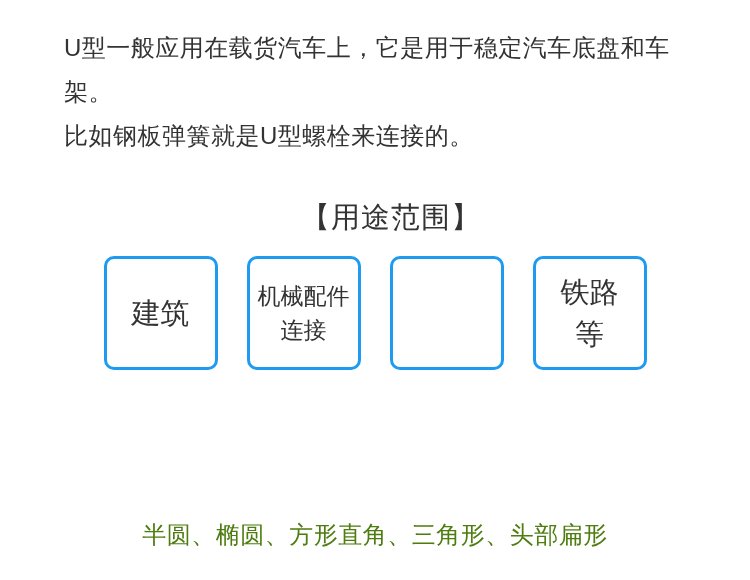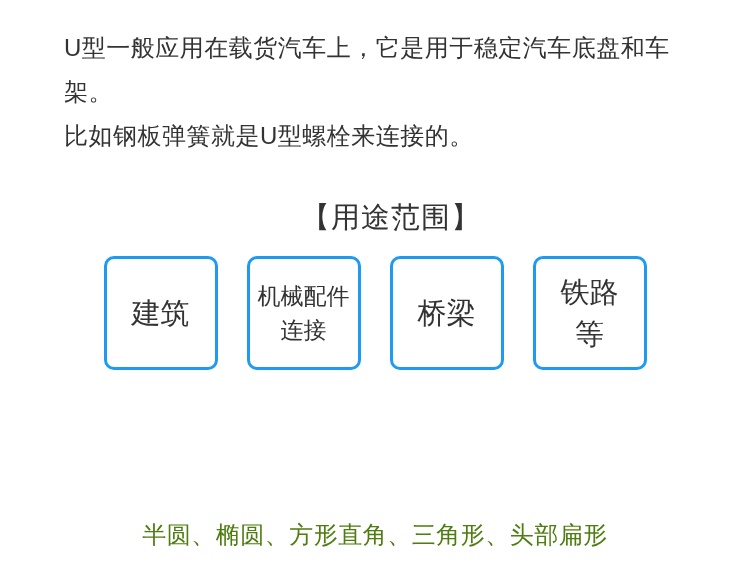--- a/index.html
+++ b/index.html
@@ -82,21 +82,20 @@
 
   <div class="boxes-row">
     <div class="usage-box">
       <span>建筑</span>
     </div>
     <div class="usage-box usage-box--compact">
       <span>机械配件</span>
       <span>连接</span>
     </div>
     <div class="usage-box">
-      <span>桥梁</span>
     </div>
     <div class="usage-box">
       <span>铁路</span>
       <span>等</span>
     </div>
   </div>
 
 
   <p class="shapes-list">半圆、椭圆、方形直角、三角形、头部扁形</p>
 

